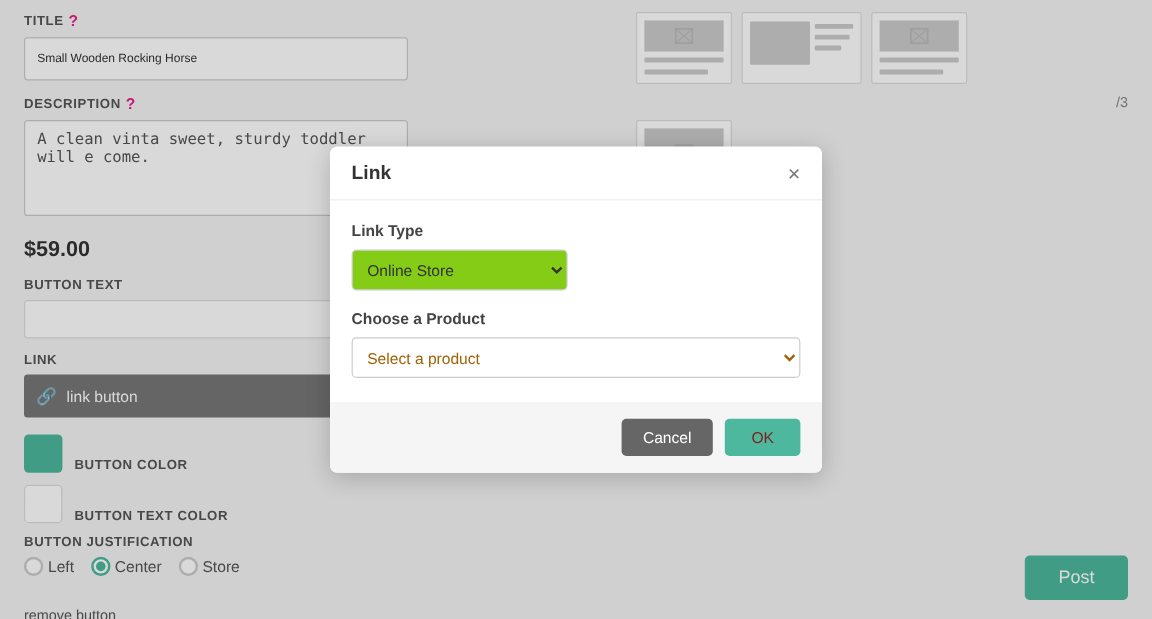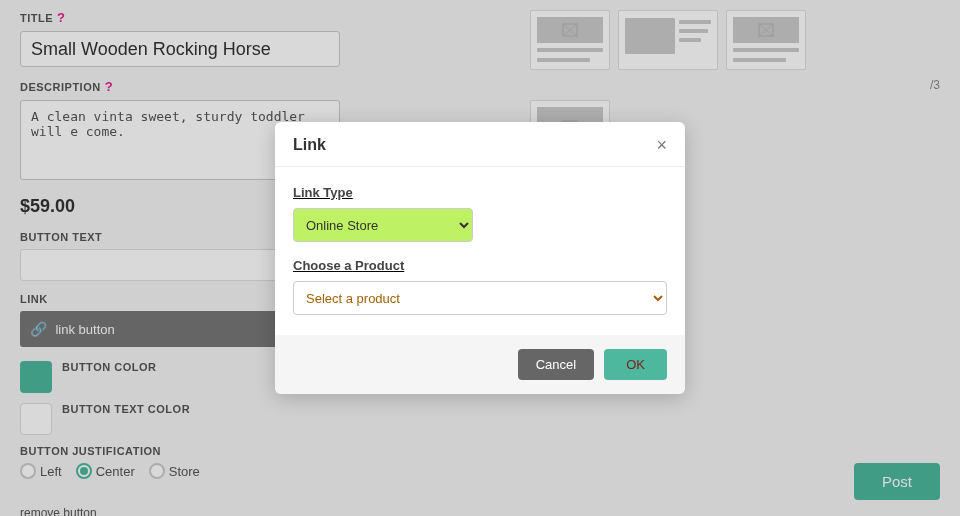--- a/index.html
+++ b/index.html
@@ -44,21 +44,21 @@
       font-size: 13px;
       font-weight: bold;
     }
 
     .text-input {
       width: 320px;
       height: 36px;
       border: 1px solid #ccc;
       border-radius: 3px;
       padding: 0 10px;
-      font-size: 18px;
+      font-size: 10px;
       color: #333;
       background: white;
       outline: none;
       margin-bottom: 12px;
     }
 
     
     .desc-textarea {
       width: 320px;
       height: 80px;
@@ -107,21 +107,21 @@
     }
 
     .link-icon {
       font-size: 14px;
       color: white;
     }
 
     
     .color-row {
       display: flex;
-      align-items: flex-start;
+      align-items: flex-end;
       gap: 10px;
       margin-bottom: 10px;
     }
     .color-swatch {
       width: 32px;
       height: 32px;
       border-radius: 4px;
     }
     .color-swatch.green { background: #4db89e; }
     .color-swatch.white { background: white; border: 1px solid #ddd; }
@@ -281,39 +281,38 @@
       background: none;
       border: none;
       font-size: 18px;
       color: #777;
       cursor: pointer;
       line-height: 1;
     }
 
     .modal-body {
       padding: 18px 18px 0;
-      text-decoration: underline;
     }
 
     .modal-label {
       font-size: 13px;
       font-weight: 600;
       color: #444;
       margin-bottom: 8px;
     }
 
     .modal-select {
       width: 180px;
       height: 34px;
       border: 1px solid #ccc;
       border-radius: 4px;
       padding: 0 8px;
       font-size: 13px;
       color: #333;
-      background: #bef264;
+      background: #84cc16;
       margin-bottom: 16px;
       appearance: auto;
     }
 
     .modal-select-full {
       width: 100%;
       height: 34px;
       border: 1px solid #ccc;
       border-radius: 4px;
       padding: 0 8px;

